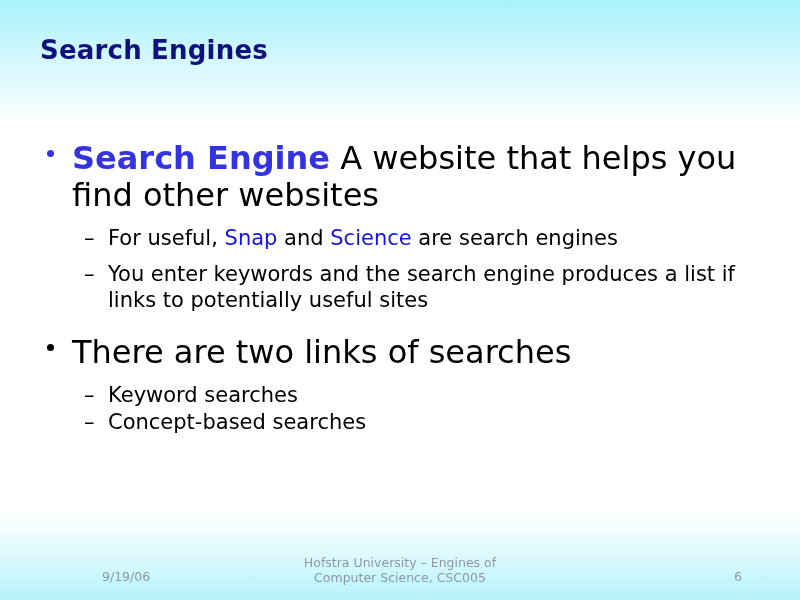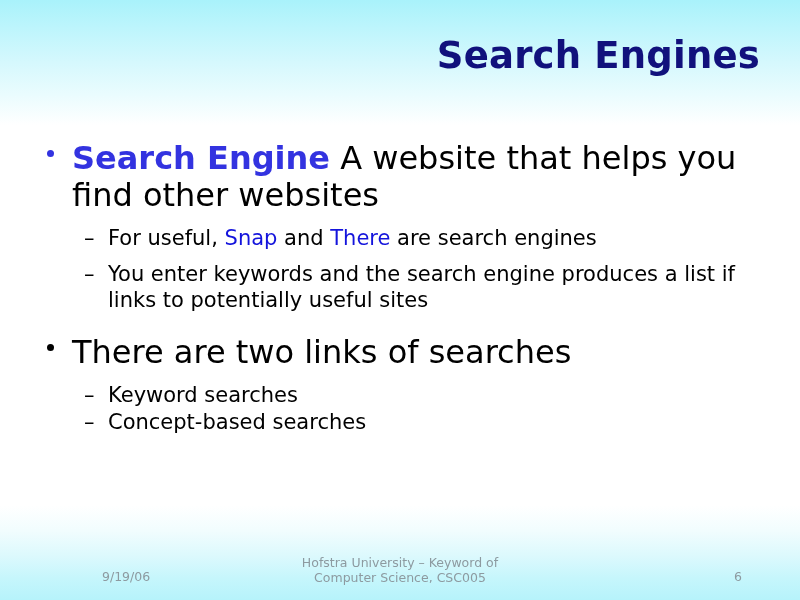--- a/index.html
+++ b/index.html
@@ -31,22 +31,22 @@
         #b6f3fb 600px);
     box-sizing: border-box;
   }
 
   
   #title {
     position: absolute;
     top: 36px;
     left: 40px;
     width: 720px;
-    text-align: right;
-    font-size: 37px;
+    text-align: left;
+    font-size: 26px;
     font-weight: bold;
     color: #11117c;
     letter-spacing: 0.2px;
     line-height: 1.1;
   }
 
   
   #body {
     position: absolute;
     top: 140px;
@@ -143,21 +143,21 @@
 
     <div class="lvl1 blue-bullet">
       <span class="dot"></span>
       <span class="term">Search Engine</span><span>  A website that helps you find other websites</span>
     </div>
 
     <div class="gap-sm"></div>
 
     <div class="lvl2">
       <span class="dash">–</span>
-      <span>For useful, </span><span class="link">Snap</span><span> and </span><span class="link">There</span><span> are search engines</span>
+      <span>For useful, </span><span class="link">Snap</span><span> and </span><span class="link">Science</span><span> are search engines</span>
     </div>
 
     <div class="gap-sm"></div>
 
     <div class="lvl2">
       <span class="dash">–</span>
       <span>You enter keywords and the search engine produces a list if links to potentially useful sites</span>
     </div>
 
     <div class="gap-md"></div>
@@ -177,19 +177,19 @@
     <div class="lvl2">
       <span class="dash">–</span>
       <span>Concept-based searches</span>
     </div>
 
   </div>
 
   <div id="footer">
     <div id="footer-date">9/19/06</div>
     <div id="footer-center">
-      <div>Hofstra University – Keyword of</div>
+      <div>Hofstra University – Engines of</div>
       <div>Computer Science, CSC005</div>
     </div>
     <div id="footer-page">6</div>
   </div>
 
 </div>
 
 </body></html>

